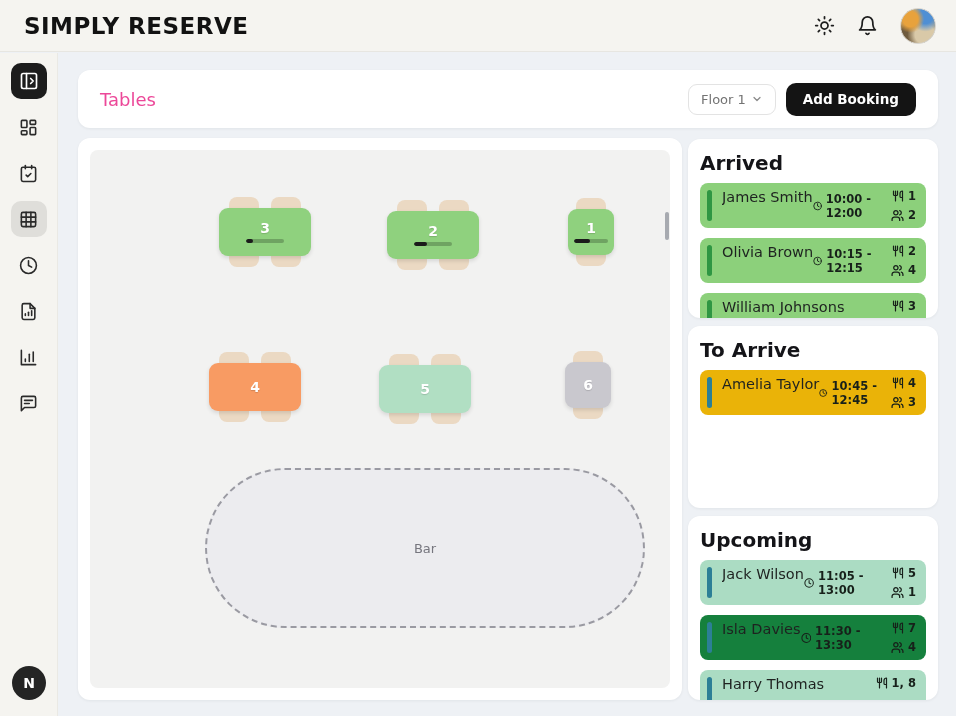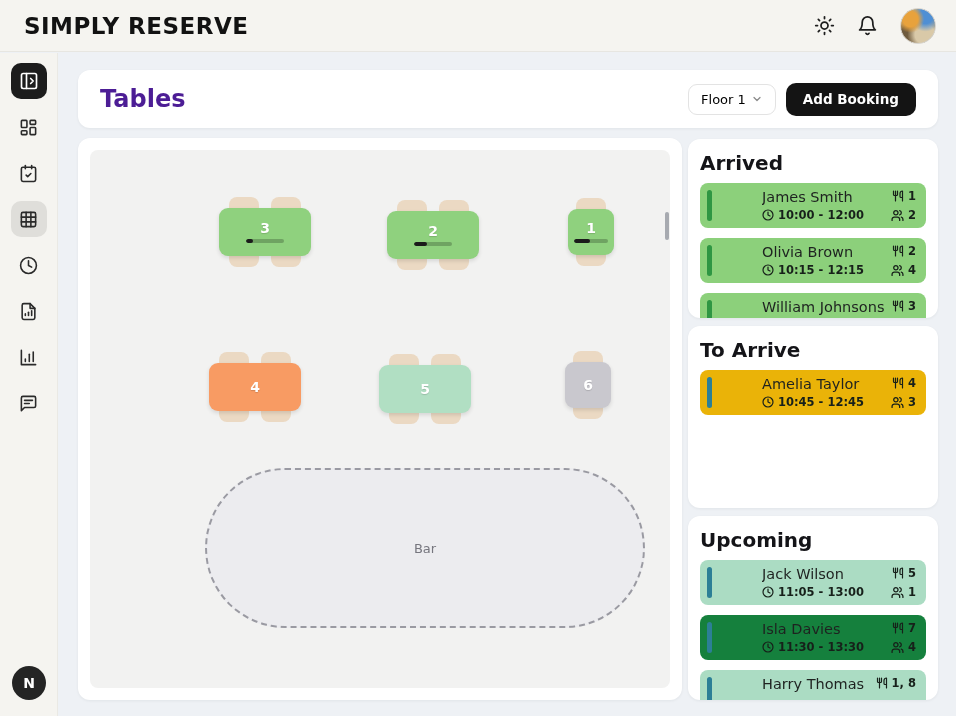--- a/index.html
+++ b/index.html
@@ -49,25 +49,25 @@
     background:#242424; color:#fff; font-size:14px; font-weight:600;
     display:flex; align-items:center; justify-content:center; cursor:pointer;
   }
 
   
   .toolbar-card{
     position:absolute; left:78px; top:70px; width:860px; height:58px;
     background:#fff; border-radius:12px; box-shadow:0 1px 3px rgba(25,30,40,.06);
     display:flex; align-items:center; padding:0 22px; z-index:2;
   }
-  .page-title{ font-size:24px; font-weight:700; color:#4c1d95; }
+  .page-title{ font-size:18px; font-weight:400; color:#ec4899; }
   .toolbar-right{ margin-left:auto; display:flex; align-items:center; gap:10px; }
   .floor-select{
     height:31px; background:#fff; border:1px solid #E3E3E3; border-radius:9px;
-    display:flex; align-items:center; gap:5px; padding:0 12px; font-size:13px; color:#000000;
+    display:flex; align-items:center; gap:5px; padding:0 12px; font-size:13px; color:#737373;
     cursor:pointer; font-family:inherit;
   }
   .add-booking{
     height:33px; background:#141414; color:#fff; border:none; border-radius:10px;
     padding:0 17px; font-size:13.5px; font-weight:700; cursor:pointer; font-family:inherit;
   }
 
   
   .floor-card{
     position:absolute; left:78px; top:138px; width:604px; height:562px;
@@ -116,21 +116,21 @@
   }
   .panel.h-arrived{ height:179px; }
   .panel.h-toarrive{ height:182px; }
   .panel.h-upcoming{ height:184px; }
   .panel-title{ font-size:20px; font-weight:700; color:#141418; margin-bottom:8px; }
   .booking-card{
     position:relative; height:45px; border-radius:8px; margin-bottom:10px;
     padding:6px 10px 6px 22px; display:flex; justify-content:space-between; cursor:pointer;
   }
   .accent{ position:absolute; left:7px; top:7px; width:5px; height:31px; border-radius:3px; }
-  .bk-left{ display:flex; flex-direction:column; justify-content:space-between; overflow:hidden;margin-left:40px; }
+  .bk-left{ display:flex; flex-direction:row; justify-content:space-between; overflow:hidden; }
   .bk-right{ display:flex; flex-direction:column; justify-content:space-between; align-items:flex-end; }
   .guest-name{ font-size:14.5px; color:#1e2220; white-space:nowrap; }
   .time-row,.table-row,.guests-row{ display:flex; align-items:center; gap:4px; font-size:11.5px; font-weight:700; color:#17201a; }
   .time-row svg,.table-row svg,.guests-row svg{ stroke:#17201a; }
 </style>
 </head>
 <body>
 
 <header class="app-header">
   <div class="app-title">SIMPLY RESERVE</div>

